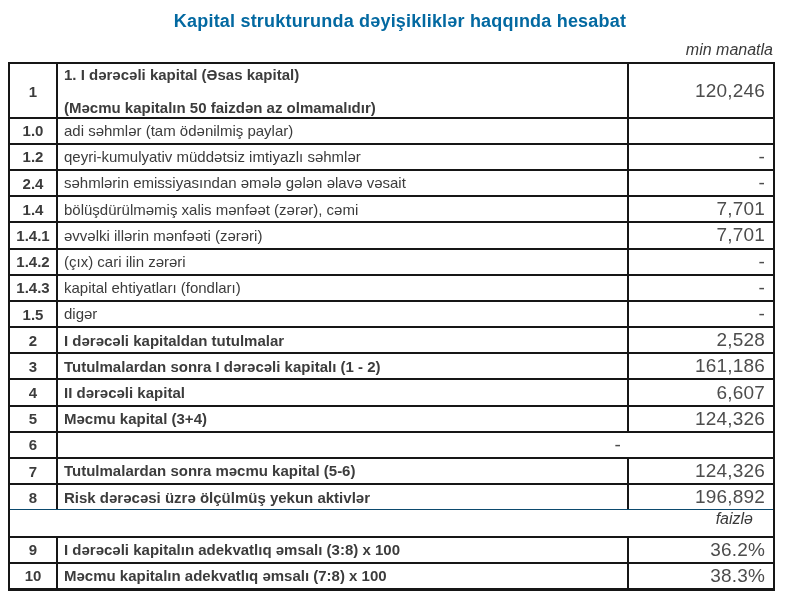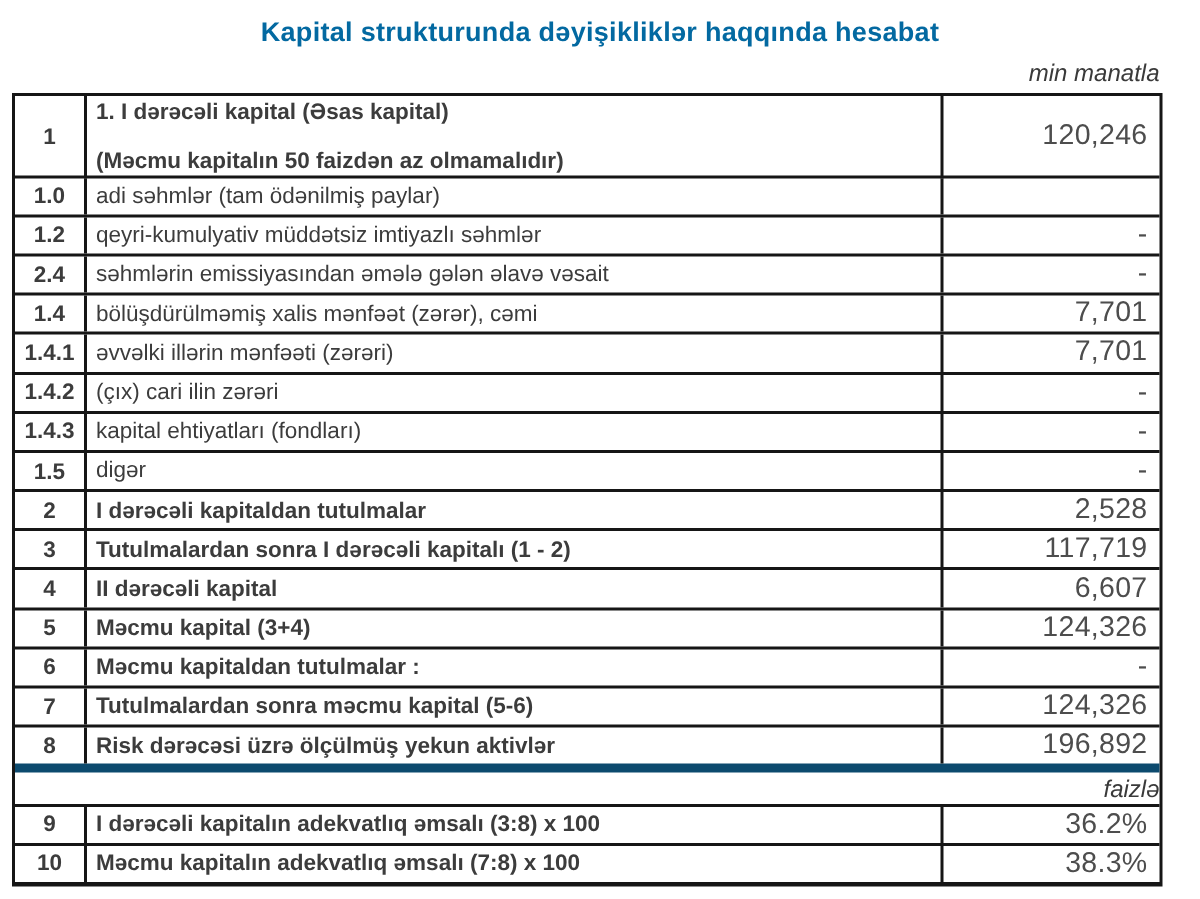--- a/index.html
+++ b/index.html
@@ -69,23 +69,23 @@
   .cell-value {
     display: flex; align-items: center; justify-content: flex-end;
     padding-right: 8px;
     font-size: 19px;
     color: #4d4d4d;
     letter-spacing: 0.2px;
   }
 
   .note-row {
     height: 26.2px;
-    border-top: 6px solid #0c4a6e;
-    display: flex; align-items: flex-end; justify-content: flex-end;
-    padding-right: 0;
+    border-top: 1px solid #0c4a6e;
+    display: flex; align-items: flex-start; justify-content: flex-end;
+    padding-right: 20px;
     font-style: italic;
     font-size: 16px;
     color: #3a3a3a;
   }
 </style>
 </head>
 <body>
 
 <div class="page">
   <div class="report-title">Kapital strukturunda dəyişikliklər haqqında hesabat</div>
@@ -171,44 +171,40 @@
 
     </div>
     <div class="cell-value">2,528</div>
   </div>
       <div class="t-row emphasis">
     <div class="cell-no">3</div>
     <div class="cell-label">
       <span>Tutulmalardan  sonra I dərəcəli kapitalı (1 - 2)</span>
 
     </div>
-    <div class="cell-value">117,719</div>
+    <div class="cell-value">161,186</div>
   </div>
       <div class="t-row emphasis">
     <div class="cell-no">4</div>
     <div class="cell-label">
       <span>II dərəcəli  kapital</span>
 
     </div>
     <div class="cell-value">6,607</div>
   </div>
       <div class="t-row emphasis">
     <div class="cell-no">5</div>
     <div class="cell-label">
       <span>Məcmu kapital (3+4)</span>
 
     </div>
     <div class="cell-value">124,326</div>
   </div>
       <div class="t-row emphasis">
     <div class="cell-no">6</div>
-    <div class="cell-label">
-      <span>Məcmu kapitaldan tutulmalar :</span>
-
-    </div>
     <div class="cell-value">-</div>
   </div>
       <div class="t-row emphasis">
     <div class="cell-no">7</div>
     <div class="cell-label">
       <span>Tutulmalardan sonra məcmu kapital (5-6)</span>
 
     </div>
     <div class="cell-value">124,326</div>
   </div>

